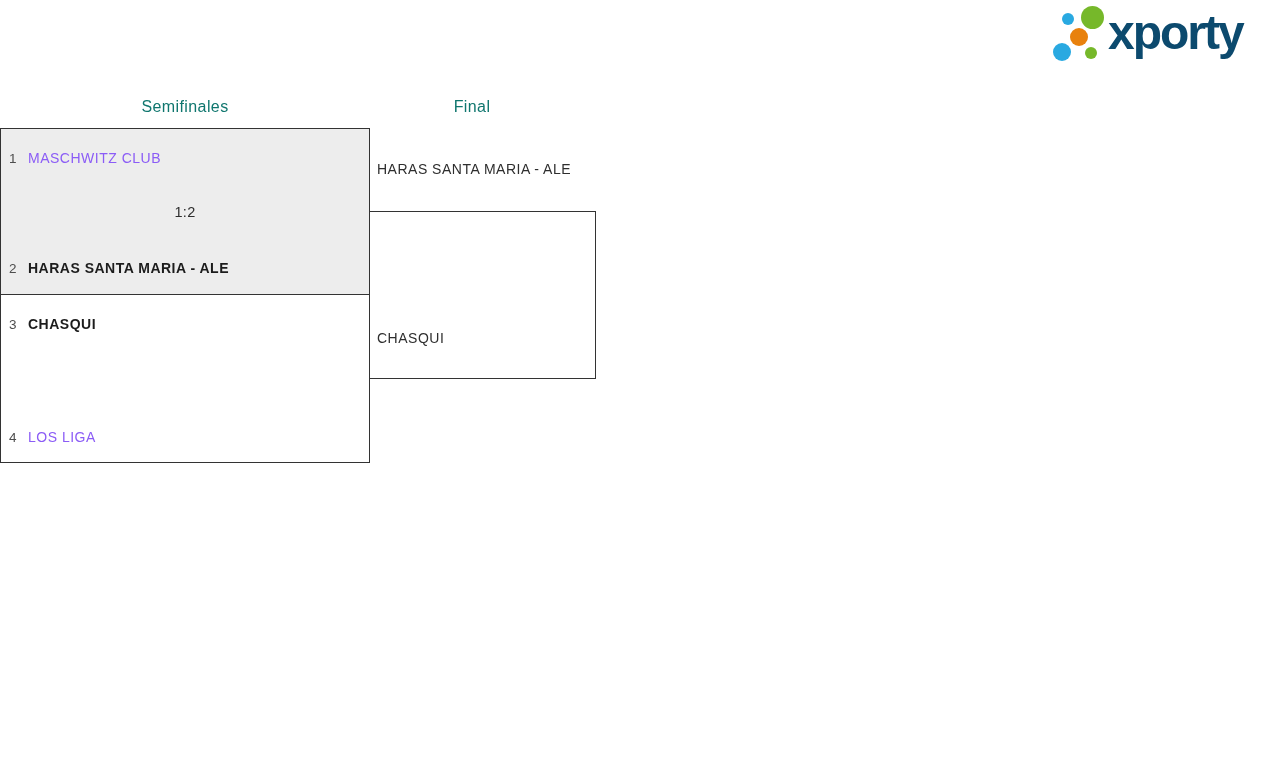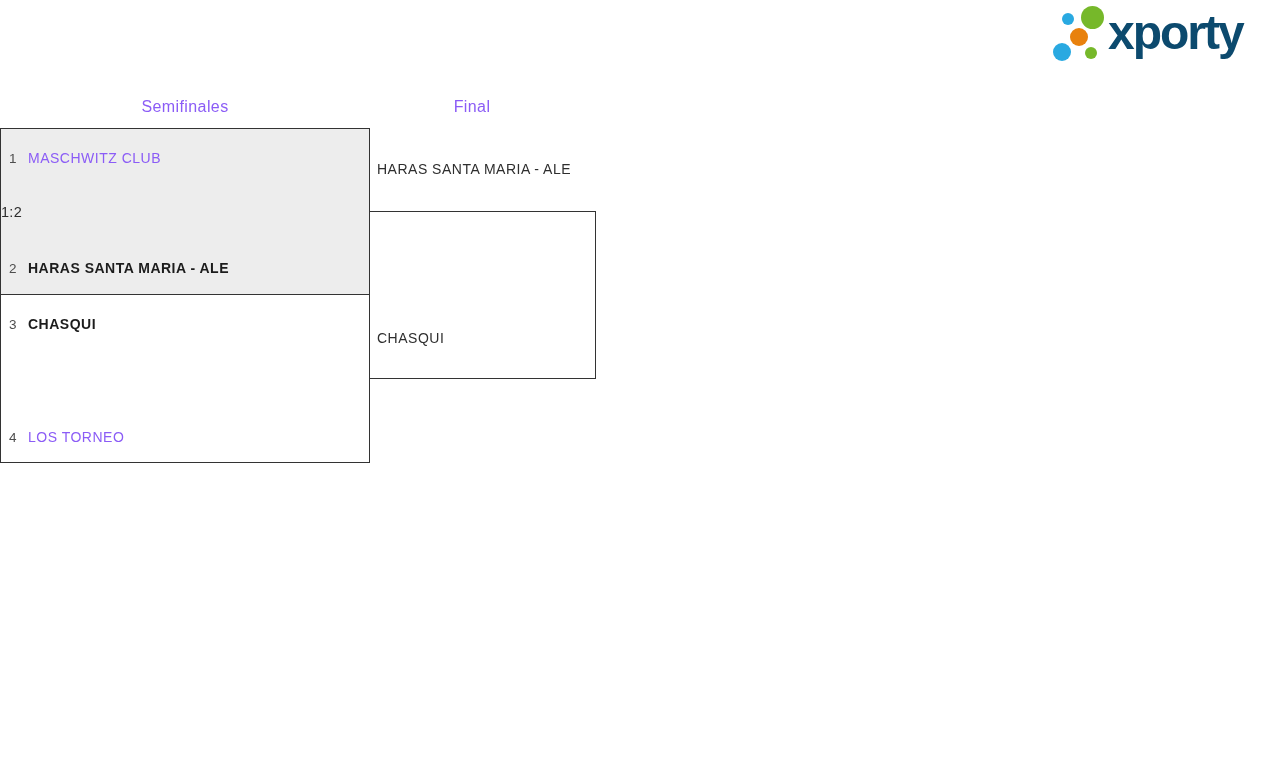--- a/index.html
+++ b/index.html
@@ -60,21 +60,21 @@
     line-height: 66px;
   }
 
   
   .round-header {
     position: absolute;
     top: 98px;
     font-size: 16px;
     font-weight: 500;
     letter-spacing: 0.4px;
-    color: #8b5cf6;
+    color: #0f766e;
     text-align: center;
   }
   .rh-semis { left: 0;     width: 370px; }
   .rh-final { left: 359px; width: 226px; }
 
   
   .match {
     position: absolute;
     box-sizing: border-box;
     border: 1px solid #333333;
@@ -116,21 +116,21 @@
     font-weight: 700;
     color: #1c1c1c;
   }
   .row-top    { top: 21px; }
   .row-bottom-sf1 { top: 131px; }
   .row-bottom-sf2 { top: 134px; }
   .score {
     position: absolute;
     left: 0;
     width: 100%;
-    text-align: left;
+    text-align: center;
     font-size: 14.5px;
     color: #2e2e2e;
     letter-spacing: 0.3px;
   }
   .score-sf1 { top: 75px; }
   .score-sf2 { top: 77px; }
 
   
   .final-team {
     position: absolute;
@@ -173,20 +173,20 @@
   </div>
 </div>
 
 <div class="match match-sf2">
   <div class="team-row row-top winner">
     <span class="seed">3</span>
     <span class="tname">CHASQUI</span>
   </div>
   <div class="team-row row-bottom-sf2">
     <span class="seed">4</span>
-    <span class="tname">LOS TORNEO</span>
+    <span class="tname">LOS LIGA</span>
   </div>
 </div>
 
 <div class="match match-final"></div>
 
 <div class="final-team final-team-top">HARAS SANTA MARIA - ALE</div>
 <div class="final-team final-team-bottom">CHASQUI</div>
 
 </body></html>

